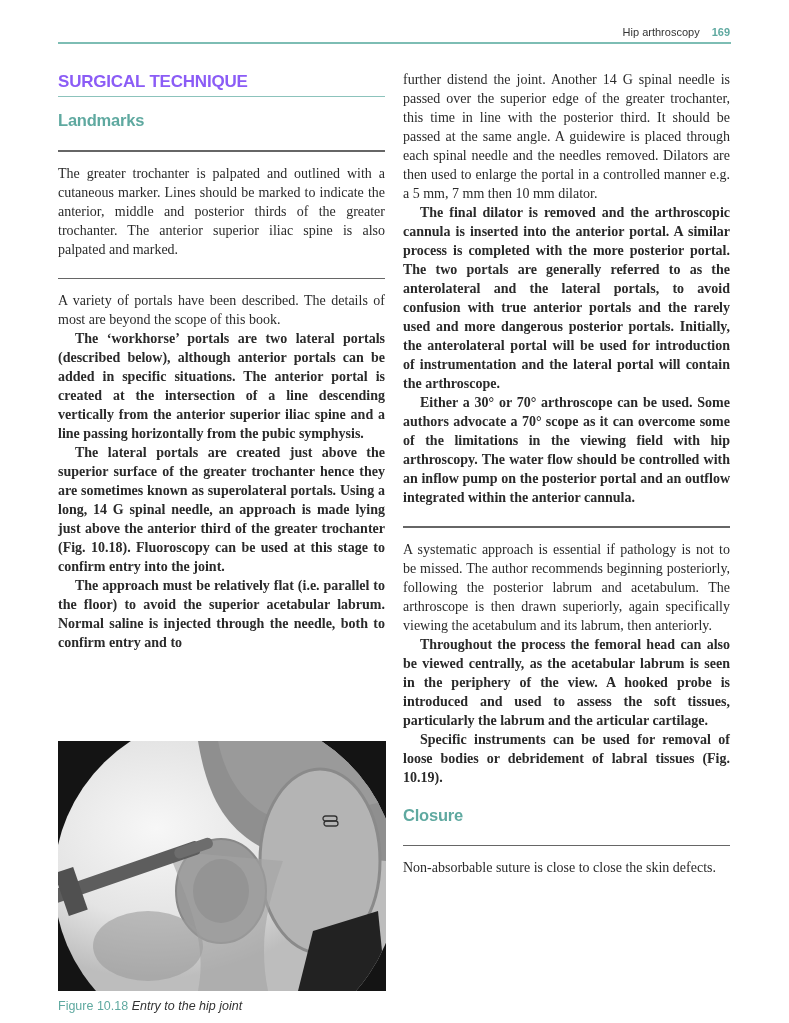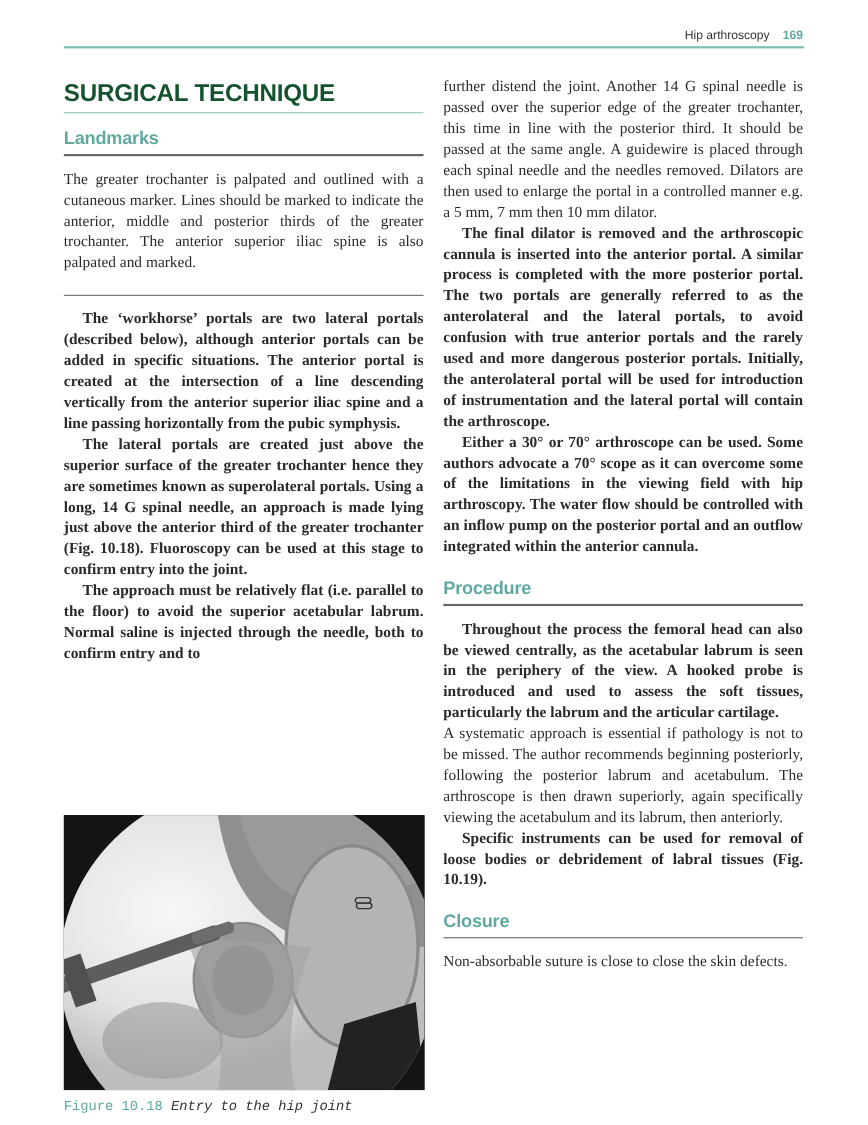--- a/index.html
+++ b/index.html
@@ -12,31 +12,31 @@
   .head-rule { position:absolute; left:58px; top:42px; width:673px; height:2px; background:#7dbdb4; }
 
   .col { position:absolute; top:70px; width:327px; }
   .col-left { left:58px; }
   .col-right { left:403px; }
 
   .body-text { font-family:"Liberation Serif", serif; font-size:14px; line-height:19px;
     color:#2a2a2a; text-align:justify; margin:0; }
   .body-text.indent { text-indent:17px;font-weight:bold; }
 
-  .chapter-title { font-family:"Liberation Sans", sans-serif; font-size:22px; color:#14532d;
+  .chapter-title { font-family:"Liberation Sans", sans-serif; font-size:17px; color:#8b5cf6;
     margin:0; padding:2px 0 4px 0; letter-spacing:-0.2px; }
   .chapter-rule { height:1px; background:#8cc3bc; margin-bottom:14px; }
 
   .sec-title { font-family:"Liberation Sans", sans-serif; font-size:16.5px; color:#5fa9a0;
-    margin:0; padding:0 0 4px 0; letter-spacing:-0.2px; }
+    margin:0; padding:0 0 20px 0; letter-spacing:-0.2px; }
   .sec-rule { height:1.5px; background:#666; margin-bottom:12px; }
 
   .figure { position:absolute; left:58px; top:741px; width:328px; height:250px; background:#1a1a1a; overflow:hidden; }
   .fig-caption { position:absolute; left:58px; top:999px; width:330px;
-    font-family:Liberation Mono, monospace; font-size:12.5px; color:#333; }
+    font-family:Liberation Sans, sans-serif; font-size:12.5px; color:#333; }
   .fig-caption .label { color:#5fa9a0; }
   .fig-caption .text { font-style:italic; }
 </style>
 </head>
 <body>
 
 <div class="page">
 
   <div class="running-head">
     <span>Hip arthroscopy</span><span class="folio">169</span>
@@ -46,20 +46,21 @@
   <div class="col col-left">
     <h1 class="chapter-title">SURGICAL TECHNIQUE</h1>
     <div class="chapter-rule"></div>
 
     <h2 class="sec-title">Landmarks</h2>
     <div class="sec-rule"></div>
     <p class="body-text">The greater trochanter is palpated and outlined with a cutaneous marker. Lines should be marked to indicate the anterior, middle and posterior thirds of the greater trochanter. The anterior superior iliac spine is also palpated and marked.</p>
 
     <div style="height:19px"></div>
     <div class="sec-rule"></div>
+    <p class="body-text">A variety of portals have been described. The details of most are beyond the scope of this book.</p>
     <p class="body-text indent">The ‘workhorse’ portals are two lateral portals (described below), although anterior portals can be added in specific situations. The anterior portal is created at the intersection of a line descending vertically from the anterior superior iliac spine and a line passing horizontally from the pubic symphysis.</p>
     <p class="body-text indent">The lateral portals are created just above the superior surface of the greater trochanter hence they are sometimes known as superolateral portals. Using a long, 14 G spinal needle, an approach is made lying just above the anterior third of the greater trochanter (Fig. 10.18). Fluoroscopy can be used at this stage to confirm entry into the joint.</p>
     <p class="body-text indent">The approach must be relatively flat (i.e. parallel to the floor) to avoid the superior acetabular labrum. Normal saline is injected through the needle, both to confirm entry and to</p>
   </div>
 
   <div class="figure">
     <svg width="328" height="250" viewBox="0 0 328 250">
       <defs>
         <radialGradient id="g1" cx="0.3" cy="0.35" r="0.6">
           <stop offset="0" stop-color="#f7f7f7"></stop>
@@ -101,24 +102,23 @@
     <span class="label">Figure 10.18</span>
     <span class="text">Entry to the hip joint</span>
   </div>
 
   <div class="col col-right">
     <p class="body-text">further distend the joint. Another 14 G spinal needle is passed over the superior edge of the greater trochanter, this time in line with the posterior third. It should be passed at the same angle. A guidewire is placed through each spinal needle and the needles removed. Dilators are then used to enlarge the portal in a controlled manner e.g. a 5 mm, 7 mm then 10 mm dilator.</p>
     <p class="body-text indent">The final dilator is removed and the arthroscopic cannula is inserted into the anterior portal. A similar process is completed with the more posterior portal. The two portals are generally referred to as the anterolateral and the lateral portals, to avoid confusion with true anterior portals and the rarely used and more dangerous posterior portals. Initially, the anterolateral portal will be used for introduction of instrumentation and the lateral portal will contain the arthroscope.</p>
     <p class="body-text indent">Either a 30° or 70° arthroscope can be used. Some authors advocate a 70° scope as it can overcome some of the limitations in the viewing field with hip arthroscopy. The water flow should be controlled with an inflow pump on the posterior portal and an outflow integrated within the anterior cannula.</p>
 
     <div style="height:19px"></div>
-    <h2 class="sec-title">Procedure</h2>
     <div class="sec-rule"></div>
+    <p class="body-text">A systematic approach is essential if pathology is not to be missed. The author recommends beginning posteriorly, following the posterior labrum and acetabulum. The arthroscope is then drawn superiorly, again specifically viewing the acetabulum and its labrum, then anteriorly.</p>
     <p class="body-text indent">Throughout the process the femoral head can also be viewed centrally, as the acetabular labrum is seen in the periphery of the view. A hooked probe is introduced and used to assess the soft tissues, particularly the labrum and the articular cartilage.</p>
-    <p class="body-text">A systematic approach is essential if pathology is not to be missed. The author recommends beginning posteriorly, following the posterior labrum and acetabulum. The arthroscope is then drawn superiorly, again specifically viewing the acetabulum and its labrum, then anteriorly.</p>
     <p class="body-text indent">Specific instruments can be used for removal of loose bodies or debridement of labral tissues (Fig. 10.19).</p>
 
     <div style="height:19px"></div>
     <h2 class="sec-title">Closure</h2>
     <div class="sec-rule"></div>
     <p class="body-text">Non-absorbable suture is close to close the skin defects.</p>
   </div>
 
 </div>
 

